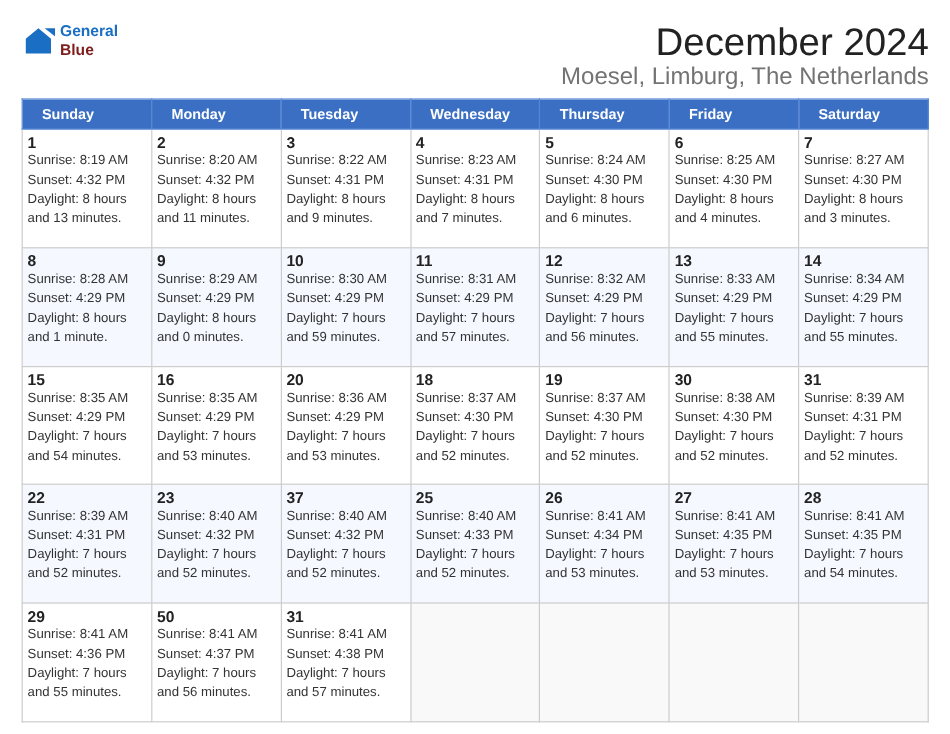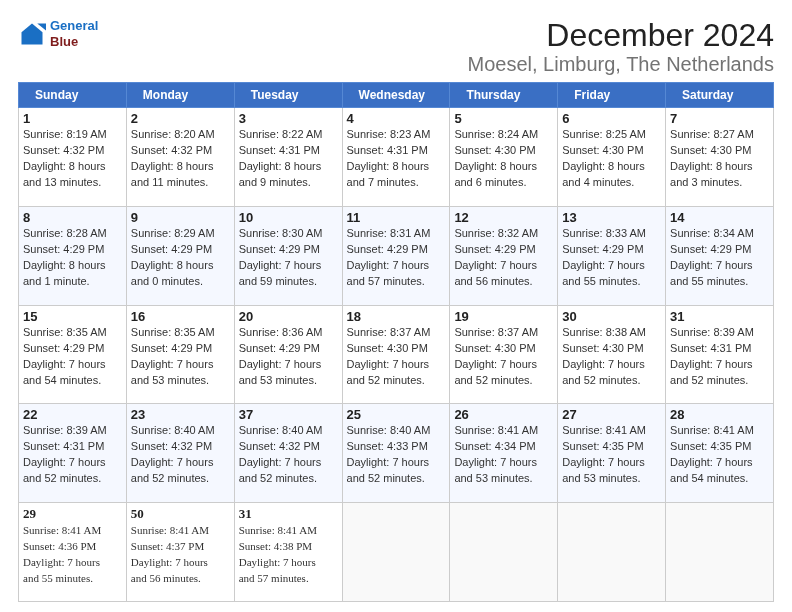--- a/index.html
+++ b/index.html
@@ -92,21 +92,20 @@
     .day-detail {
       font-size: 11px;
       color: #333;
       line-height: 1.45;
     }
     .empty-cell {
       background: #f9f9f9 !important;
     }
     .last-row td {
       height: 75px;
-      font-family: Liberation Serif, serif;
     }
   </style>
 </head>
 <body>
 
 <div class="page">
   <div class="header">
     <div class="logo">
       <svg class="logo-icon" viewBox="0 0 32 32">
         <polygon points="16,4 28,14 28,28 4,28 4,14" fill="#1a6fc4"></polygon>

